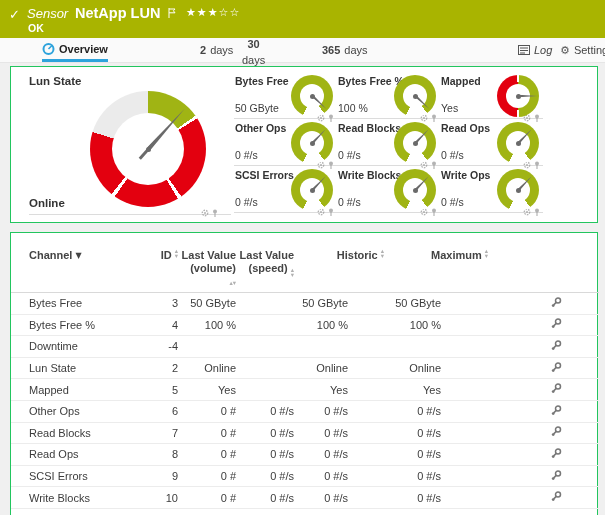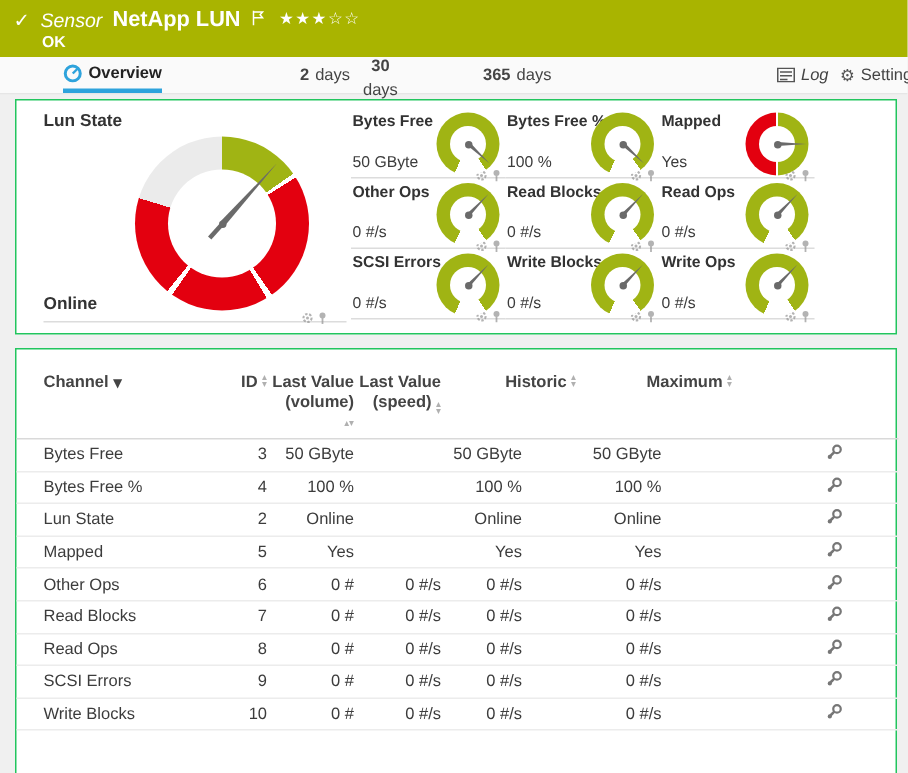--- a/index.html
+++ b/index.html
@@ -354,20 +354,33 @@
         <div class="td-num"></div>
         <div class="td-min">100 %</div>
         <div class="td-max">100 %</div>
         <div class="td-act"><span class="wrench"><svg width="11" height="11" viewBox="0 0 11 11">
               <circle cx="7" cy="3.6" r="2.5" fill="none" stroke="#777" stroke-width="1.5"></circle>
               <line x1="5.2" y1="5.4" x2="2.6" y2="8" stroke="#777" stroke-width="1.7"></line>
               <circle cx="2.2" cy="8.6" r="1.4" fill="#777"></circle>
             </svg></span></div>
       </div>
       <div class="trow">
+        <div>Downtime</div>
+        <div class="td-num">-4</div>
+        <div class="td-num"></div>
+        <div class="td-num"></div>
+        <div class="td-min"></div>
+        <div class="td-max"></div>
+        <div class="td-act"><span class="wrench"><svg width="11" height="11" viewBox="0 0 11 11">
+              <circle cx="7" cy="3.6" r="2.5" fill="none" stroke="#777" stroke-width="1.5"></circle>
+              <line x1="5.2" y1="5.4" x2="2.6" y2="8" stroke="#777" stroke-width="1.7"></line>
+              <circle cx="2.2" cy="8.6" r="1.4" fill="#777"></circle>
+            </svg></span></div>
+      </div>
+      <div class="trow">
         <div>Lun State</div>
         <div class="td-num">2</div>
         <div class="td-num">Online</div>
         <div class="td-num"></div>
         <div class="td-min">Online</div>
         <div class="td-max">Online</div>
         <div class="td-act"><span class="wrench"><svg width="11" height="11" viewBox="0 0 11 11">
               <circle cx="7" cy="3.6" r="2.5" fill="none" stroke="#777" stroke-width="1.5"></circle>
               <line x1="5.2" y1="5.4" x2="2.6" y2="8" stroke="#777" stroke-width="1.7"></line>
               <circle cx="2.2" cy="8.6" r="1.4" fill="#777"></circle>

